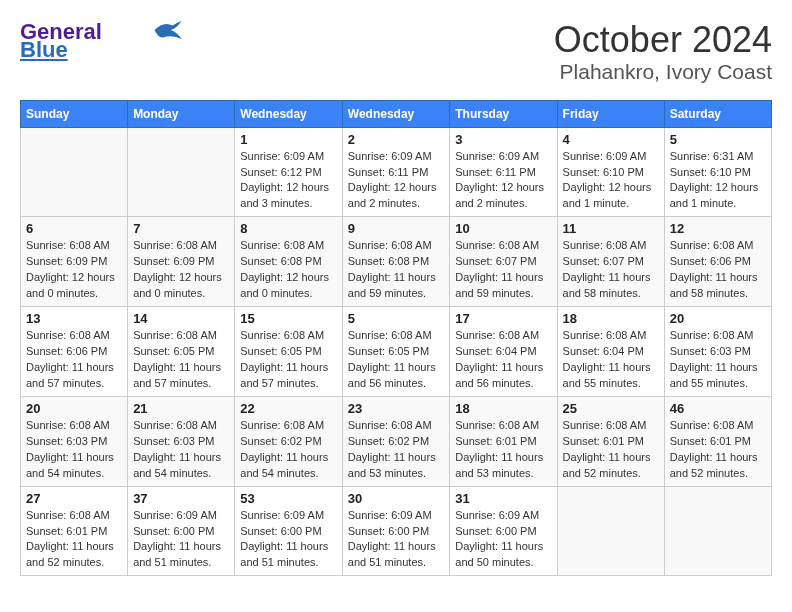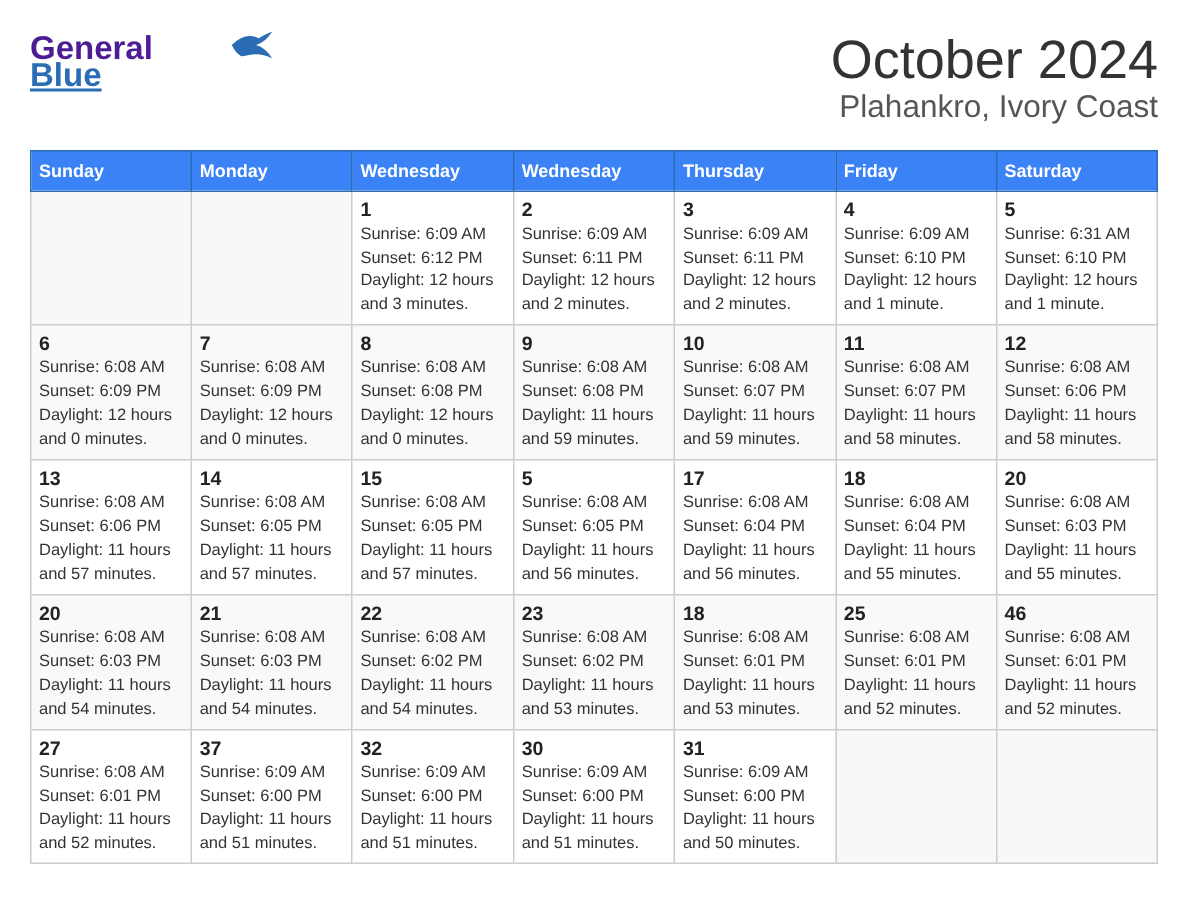--- a/index.html
+++ b/index.html
@@ -297,21 +297,21 @@
 Sunset: 6:01 PM
 Daylight: 11 hours and 52 minutes.</div>
         </td>
         <td>
           <div class="day-num">37</div>
           <div class="day-info">Sunrise: 6:09 AM
 Sunset: 6:00 PM
 Daylight: 11 hours and 51 minutes.</div>
         </td>
         <td>
-          <div class="day-num">32</div>
+          <div class="day-num">53</div>
           <div class="day-info">Sunrise: 6:09 AM
 Sunset: 6:00 PM
 Daylight: 11 hours and 51 minutes.</div>
         </td>
         <td>
           <div class="day-num">30</div>
           <div class="day-info">Sunrise: 6:09 AM
 Sunset: 6:00 PM
 Daylight: 11 hours and 51 minutes.</div>
         </td>

